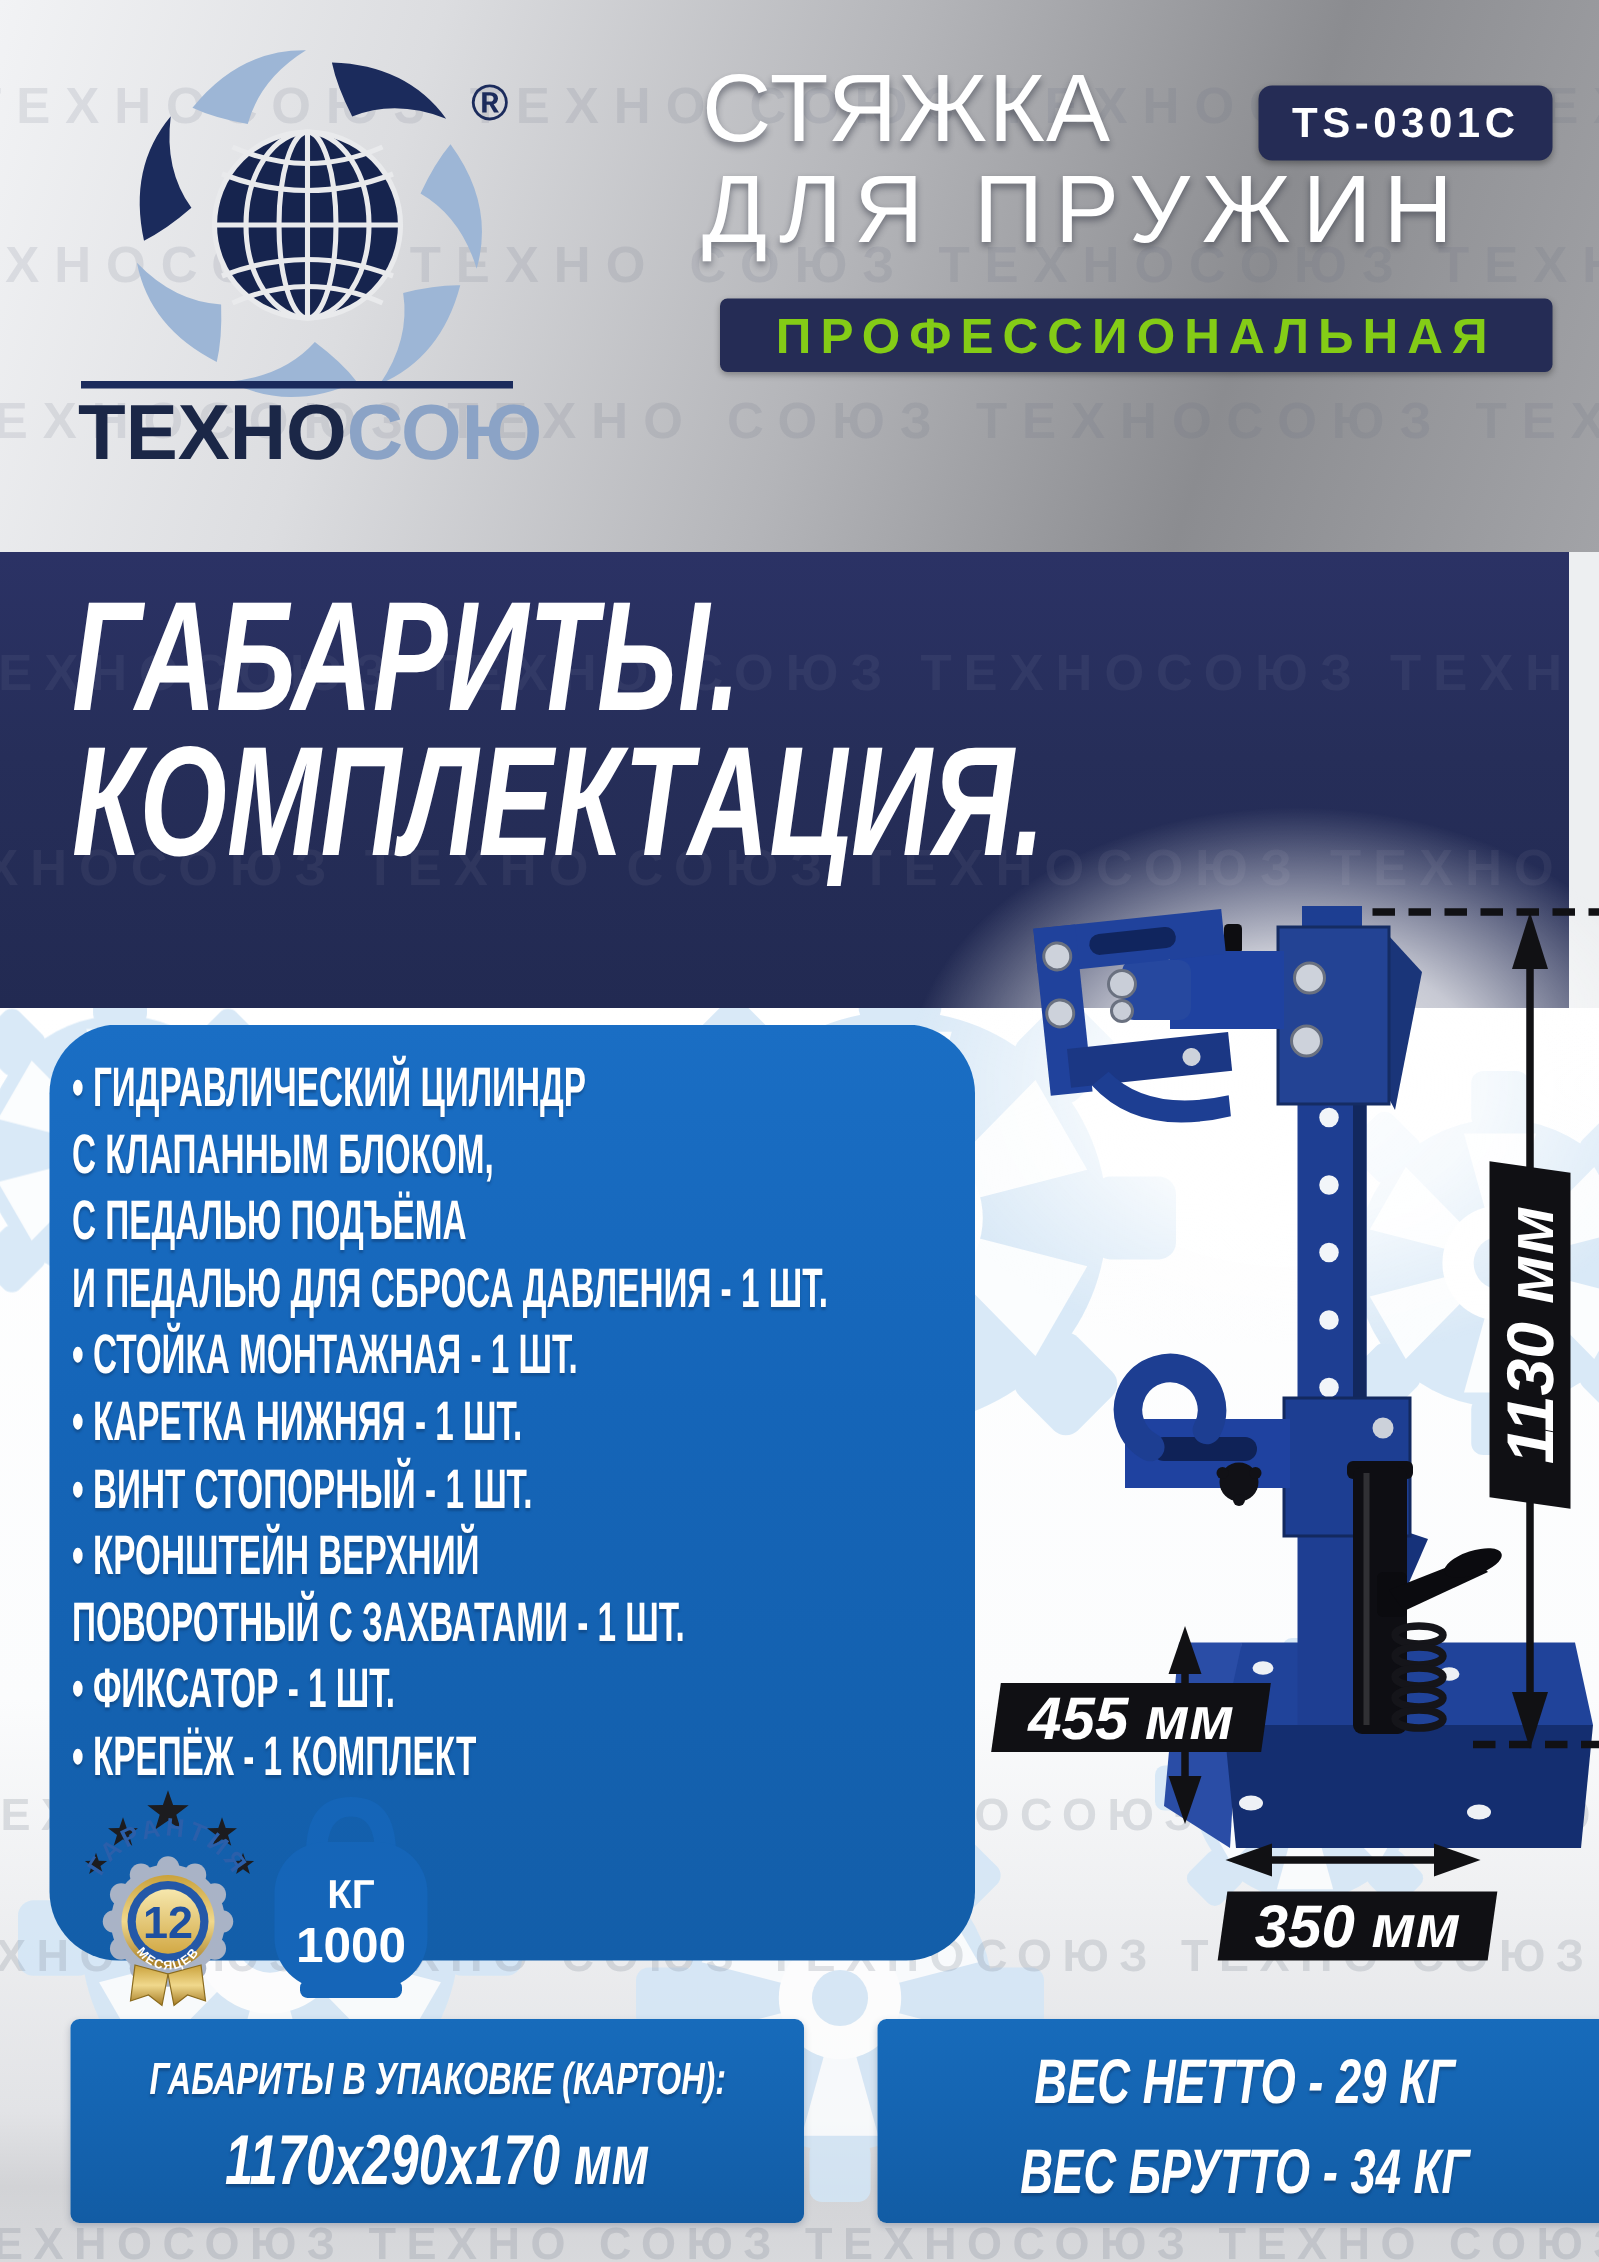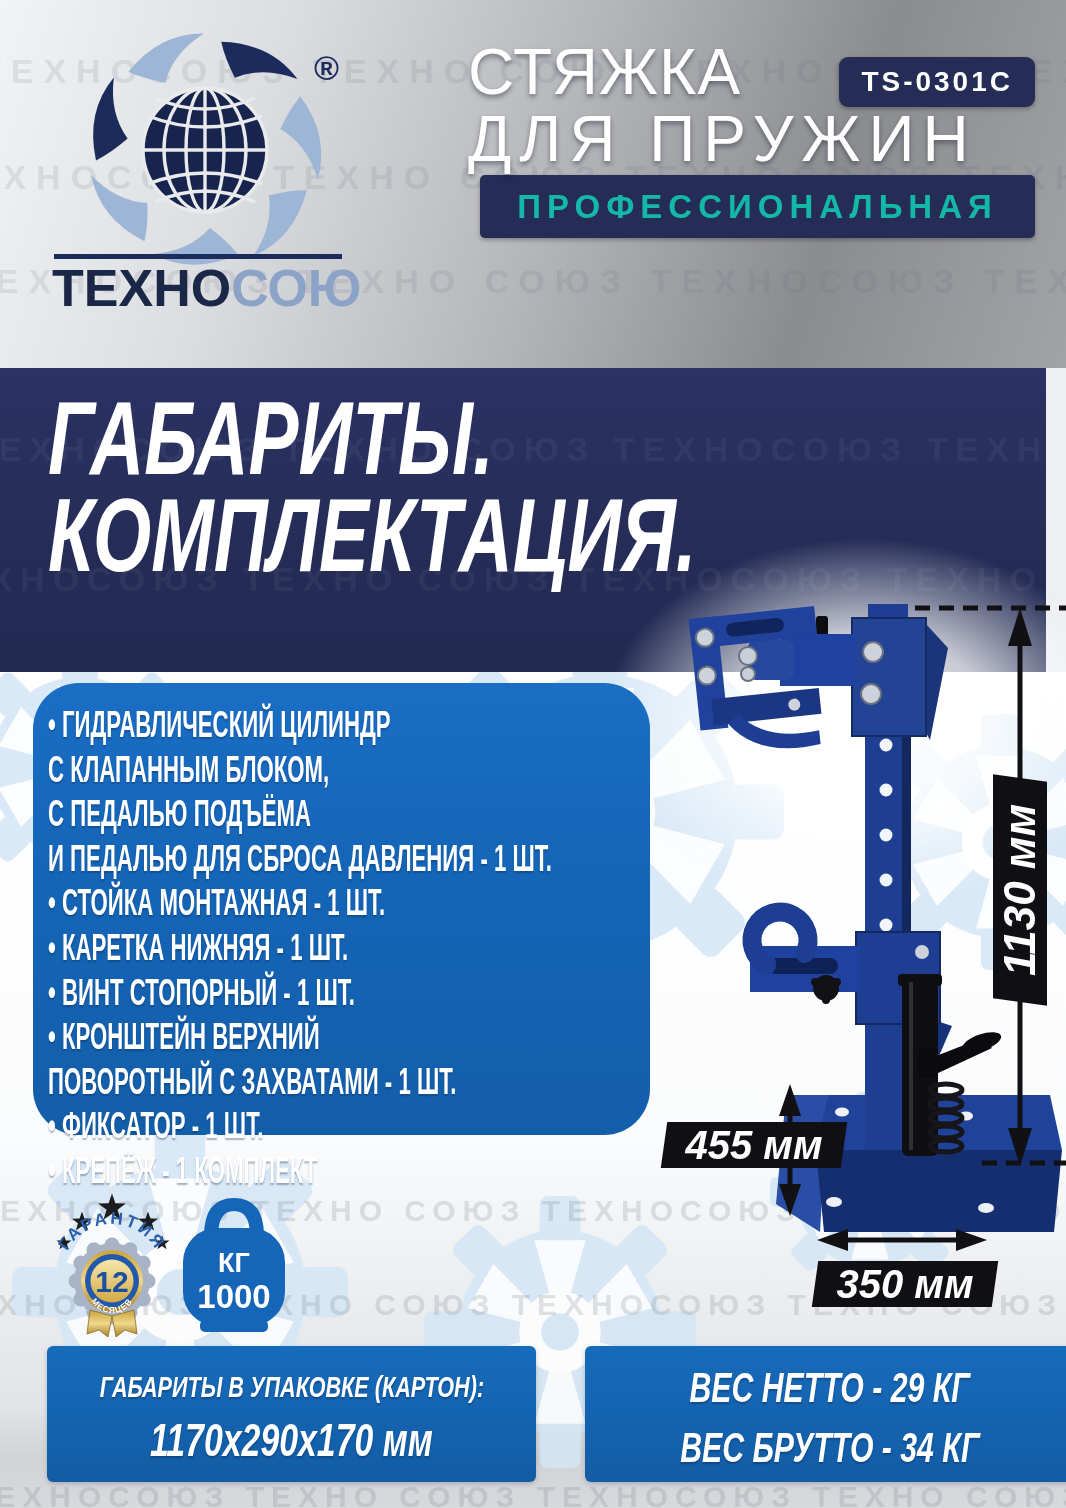--- a/index.html
+++ b/index.html
@@ -15,40 +15,40 @@
   .logo-svg{left:52px;top:22px;}
   .title-block{left:468px;top:40px;width:567px;}
   .title-row{display:flex;align-items:flex-start;justify-content:space-between;}
   .big-title{color:#fff;font-weight:400;font-size:64px;line-height:64px;letter-spacing:1px;
     text-shadow:0 3px 5px rgba(20,24,40,.45);}
   .big-title2{letter-spacing:8px;}
   .model-badge{background:#252c55;color:#fff;font-weight:bold;font-size:28px;letter-spacing:3px;
     border-radius:9px;padding:9px 22px;margin-top:17px;box-shadow:0 2px 4px rgba(0,0,0,.3);}
   .subtitle{color:#fff;font-weight:bold;font-size:34px;letter-spacing:12px;margin-top:14px;
     text-shadow:0 2px 3px rgba(20,24,40,.4);}
-  .pro-bar{margin-top:4px;margin-left:12px;background:#252c55;border-radius:5px;height:63px;
-    display:flex;align-items:center;justify-content:center;color:#14b8a6;font-weight:bold;
+  .pro-bar{margin-top:28px;margin-left:12px;background:#252c55;border-radius:5px;height:49px;
+    display:flex;align-items:center;justify-content:center;color:#84cc16;font-weight:bold;
     font-size:33px;letter-spacing:6px;box-shadow:0 2px 4px rgba(0,0,0,.3);}
 
   
   .band{left:0;top:368px;width:1046px;height:304px;
     background:linear-gradient(180deg,#2b3265 0%,#262e59 45%,#222a52 100%);}
   .band-wm{color:rgba(255,255,255,.05);font-weight:bold;font-size:34px;letter-spacing:8px;}
   .glow{left:600px;top:536px;width:480px;height:360px;z-index:3;pointer-events:none;
     background:radial-gradient(ellipse at 55% 52%,rgba(255,255,255,.96) 0%,rgba(255,255,255,.75) 34%,rgba(255,255,255,0) 70%);}
   .section-title{left:48px;top:390px;z-index:4;color:#ffffff;font-weight:900;font-size:104px;
     line-height:97px;font-style:italic;}
   .section-title div{transform:scaleX(.72);transform-origin:left center;white-space:nowrap;}
 
   
   .main{left:0;top:672px;width:1066px;height:836px;
     background:linear-gradient(180deg,#ffffff 0%,#fbfcfd 55%,#e2e3e6 88%,#d2d3d6 94%,#d8d9dc 100%);}
   .main-wm-text{color:rgba(118,126,140,.22);font-weight:bold;font-size:30px;letter-spacing:7px;}
 
-  .panel{left:33px;top:683px;width:617px;height:452px;border-radius:46px;z-index:4;
+  .panel{left:33px;top:683px;width:617px;height:624px;border-radius:46px;z-index:4;
     background:linear-gradient(180deg,#1a6ec4 0%,#1565b8 40%,#135ea9 100%);
     padding:0;box-sizing:border-box;}
   .panel-inner{padding:20px 0 0 15px;}
   .comp-line{color:#fff;font-weight:bold;font-size:37px;line-height:44.6px;white-space:nowrap;
     transform:scaleX(.6);transform-origin:left center;
     text-shadow:0 2px 2px rgba(10,40,80,.35);}
 
   .product-svg{left:630px;top:590px;z-index:5;}
   .rosette-svg{left:42px;top:1186px;z-index:5;}
   .kettlebell-svg{left:178px;top:1194px;z-index:5;}

